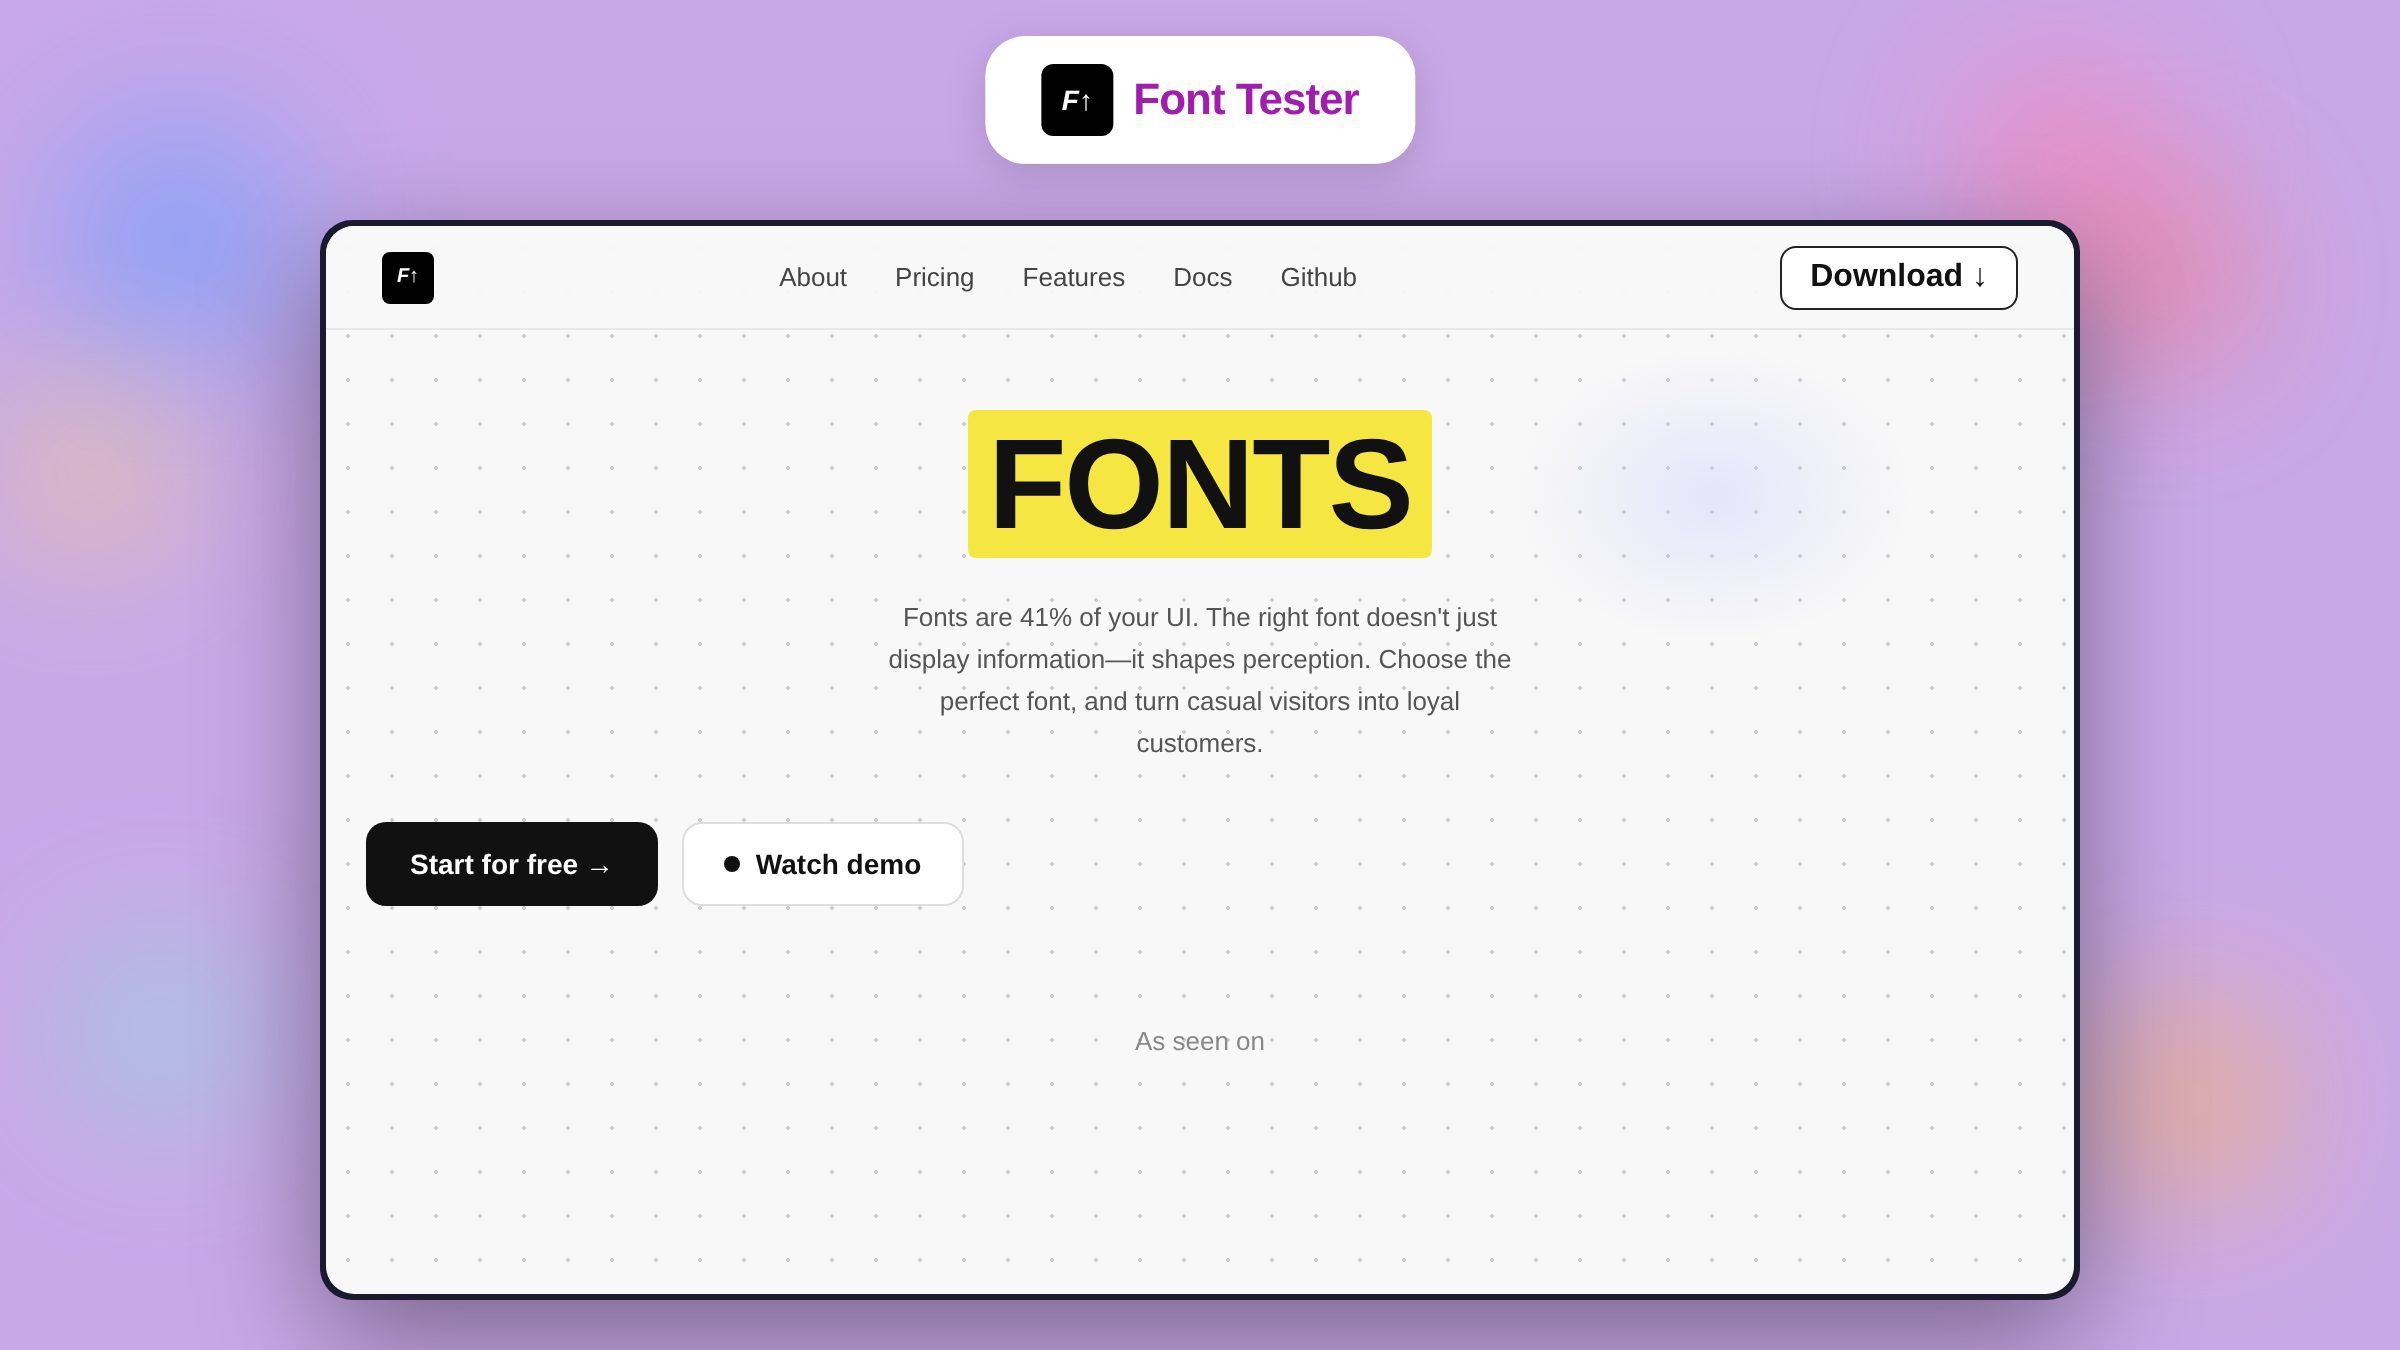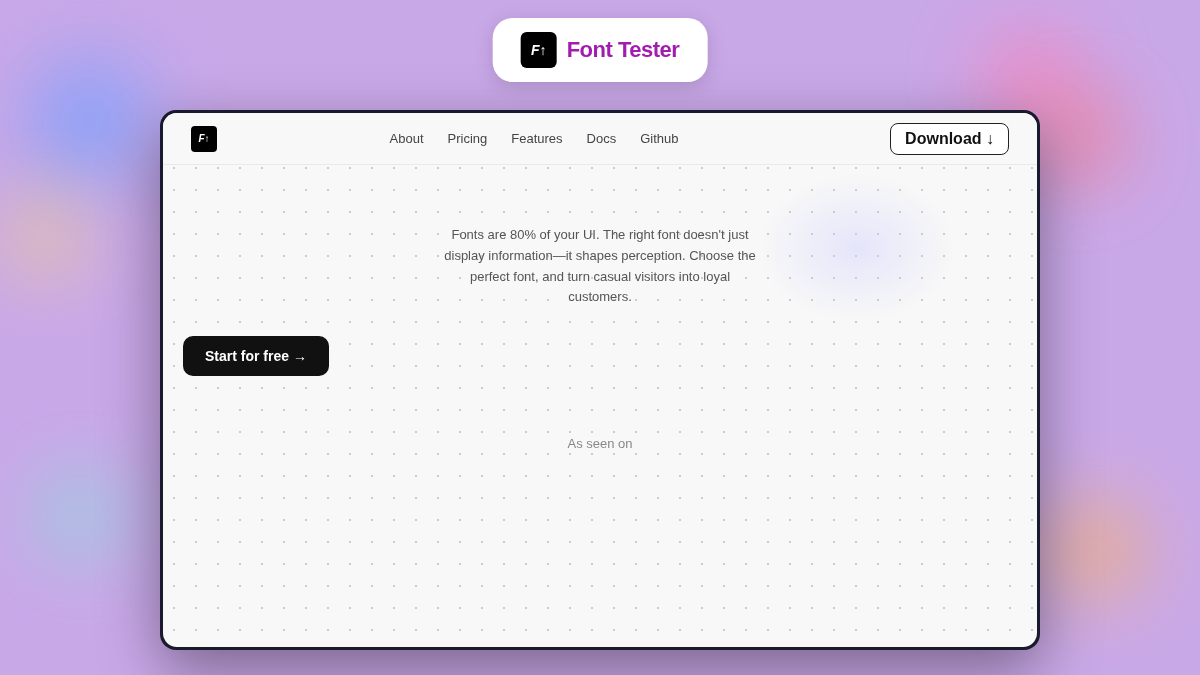--- a/index.html
+++ b/index.html
@@ -315,24 +315,29 @@
         <a href="#">Docs</a>
         <a href="#">Github</a>
       </div>
       <button class="navbar-download">Download ↓</button>
     </nav>
 
     <div class="hero-glow"></div>
 
     <div class="hero">
       <div class="hero-title-line2">
+        <span class="highlight-fonts">FONTS</span>
       </div>
-      <p class="hero-subtitle">Fonts are 80% of your UI. The right font doesn't just display information—it shapes perception. Choose the perfect font, and turn casual visitors into loyal customers.</p>
+      <p class="hero-subtitle">Fonts are 41% of your UI. The right font doesn't just display information—it shapes perception. Choose the perfect font, and turn casual visitors into loyal customers.</p>
       <div class="hero-buttons">
         <button class="btn-primary">Start for free →</button>
+        <button class="btn-secondary">
+          <span class="dot"></span>
+          <span>Watch demo</span>
+        </button>
       </div>
     </div>
 
     <div class="as-seen-on">
       <div class="as-seen-on-label">As seen on</div>
 
     </div>
 
   </div>
 </div>

